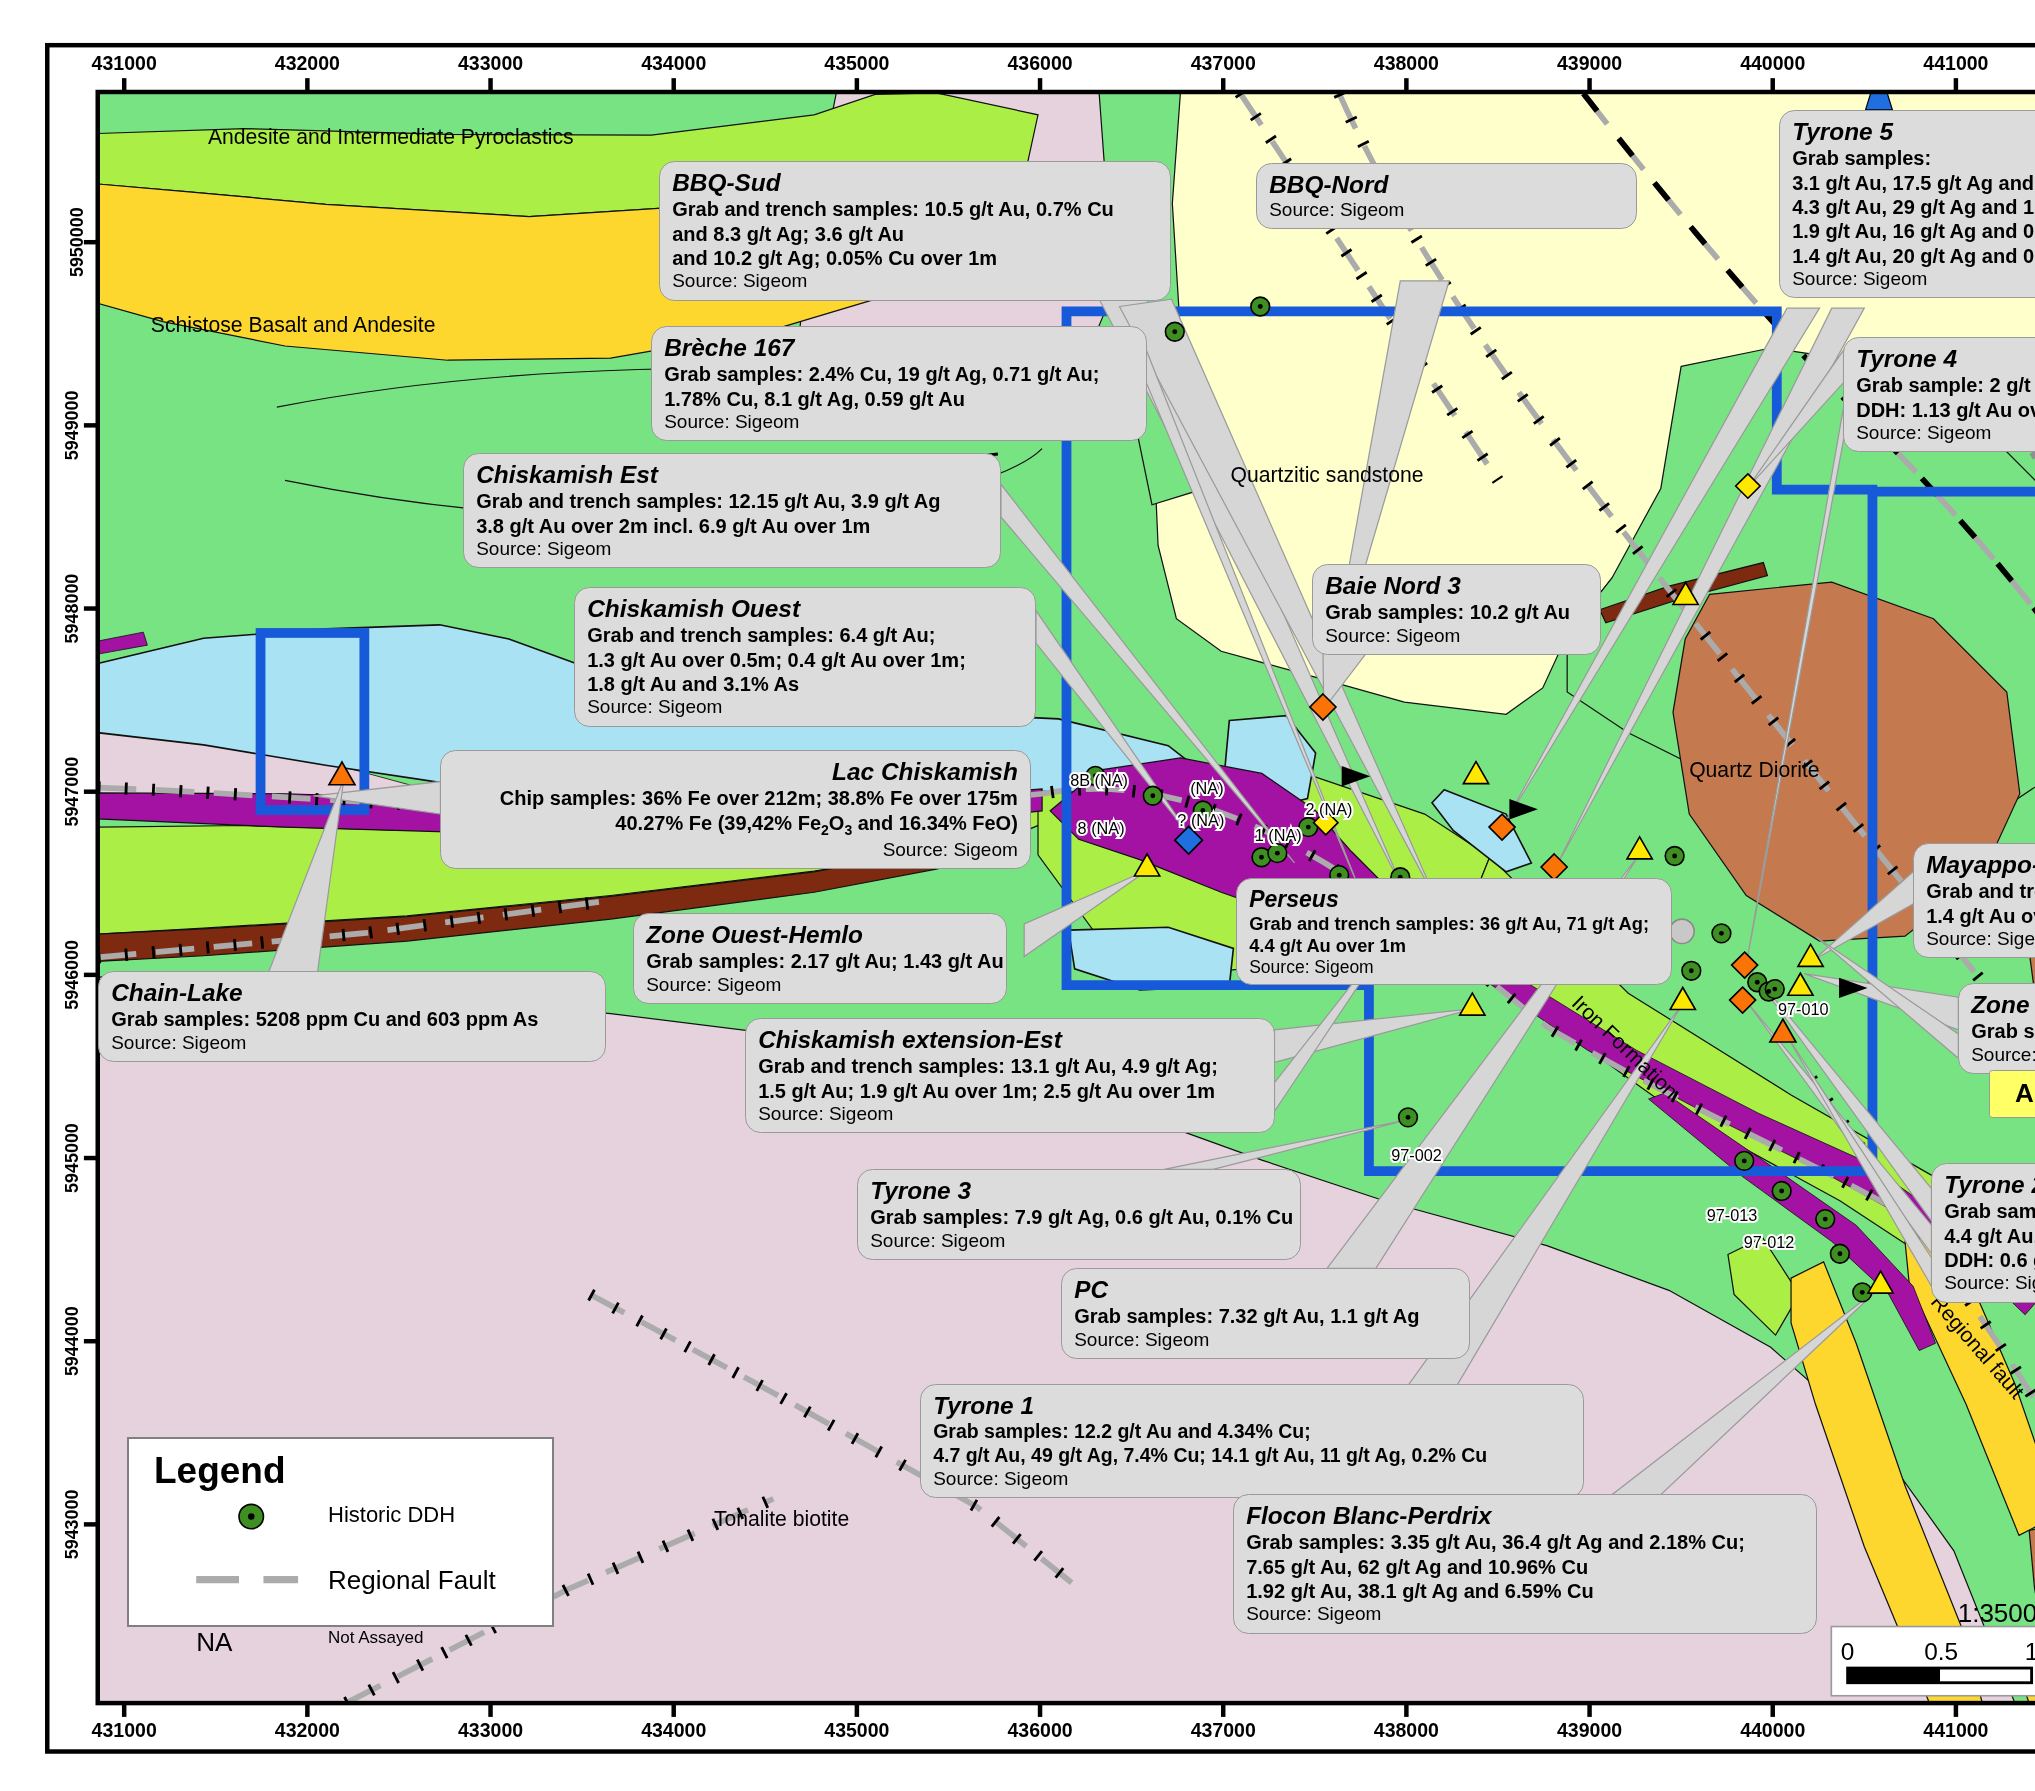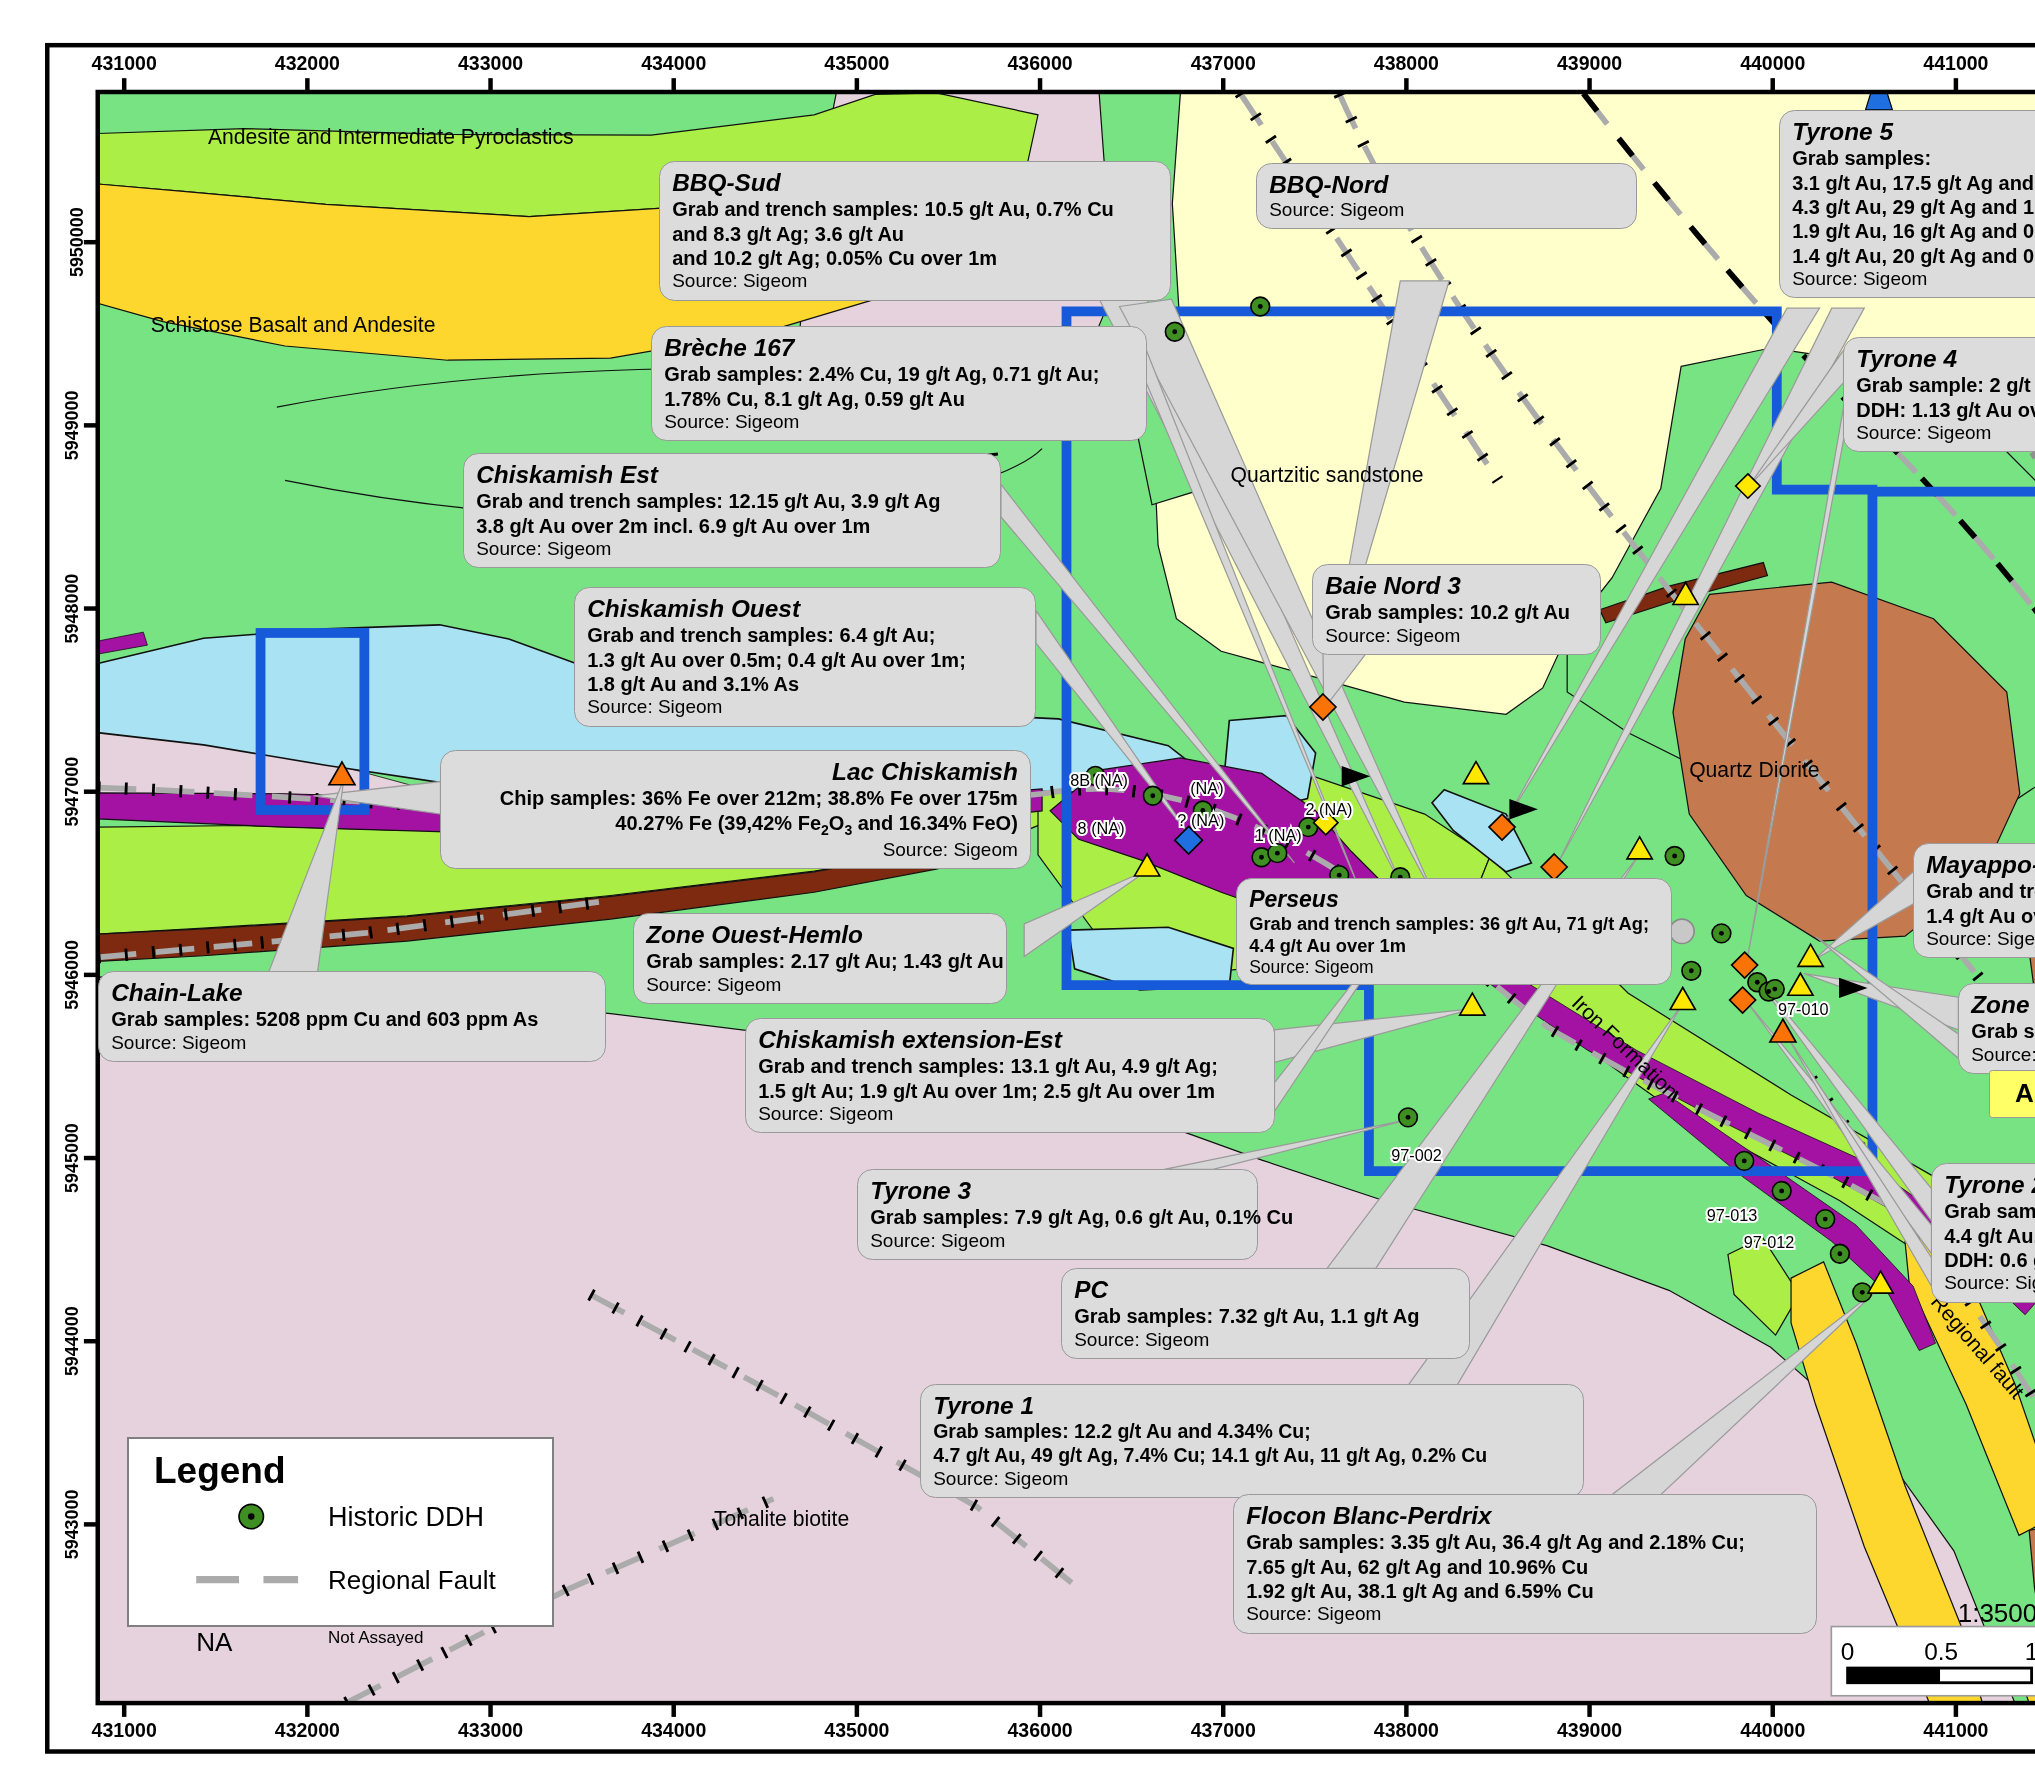--- a/index.html
+++ b/index.html
@@ -551,21 +551,21 @@
 </div>
 
 <div style="position:absolute;left:1989px;top:1070px;width:650px;background:#ffff66;border:1.6px solid #9a9a9a;border-radius:3.3px;box-sizing:border-box;text-align:center;font-weight:bold;font-size:26px;line-height:1.75;color:#000;">Approximate Location Perseus Nickel Discovery</div>
 
 <div class="co" style="left:1931px;top:1163px;width:559px;">
 <div class="t">Tyrone 2</div>
 <div class="b">Grab samples: 0,5 g/t Au, 18 g/t Ag, and 6.4% Cu<br>4.4 g/t Au, 108 g/t Ag and 1.2% Cu<br>DDH: 0.6 g/t Au, 8.3 g/t Ag and 1.34% Cu over 3m</div>
 <div class="s">Source: Sigeom</div>
 </div>
 
-<div class="co" style="left:857px;top:1169px;width:401px;">
+<div class="co" style="left:857px;top:1169px;width:444px;">
 <div class="t">Tyrone 3</div>
 <div class="b">Grab samples: 7.9 g/t Ag, 0.6 g/t Au, 0.1% Cu</div>
 <div class="s">Source: Sigeom</div>
 </div>
 
 <div class="co" style="left:1061px;top:1268px;width:409px;">
 <div class="t">PC</div>
 <div class="b">Grab samples: 7.32 g/t Au, 1.1 g/t Ag</div>
 <div class="s">Source: Sigeom</div>
 </div>
@@ -586,19 +586,19 @@
 
 <div style="position:absolute;left:25px;top:11.4px;font-weight:bold;font-size:37px;color:#000;">Legend</div>
 
 <svg width="427" height="239" style="position:absolute;left:0;top:0;" viewBox="0 0 1048 586">
 <circle cx="300" cy="190" r="30" fill="#3e8e22" stroke="#000" stroke-width="4"></circle>
 <circle cx="300" cy="190" r="8" fill="#000"></circle>
 <line x1="165" y1="345" x2="415" y2="345" stroke="#ababab" stroke-width="18" stroke-dasharray="105 60"></line>
 <text x="165" y="520" font-family="Liberation Sans, sans-serif" font-size="64" fill="#000">NA</text>
 </svg>
 
-<div style="position:absolute;left:199px;top:63px;font-size:27px;color:#000;">Historic DDH</div>
+<div style="position:absolute;left:199px;top:63px;font-size:22px;color:#000;">Historic DDH</div>
 <div style="position:absolute;left:199px;top:126px;font-size:26px;color:#000;">Regional Fault</div>
 <div style="position:absolute;left:199px;top:189px;font-size:17px;color:#000;">Not Assayed</div>
 </div>
 
 </div>
 
 
 </body></html>

